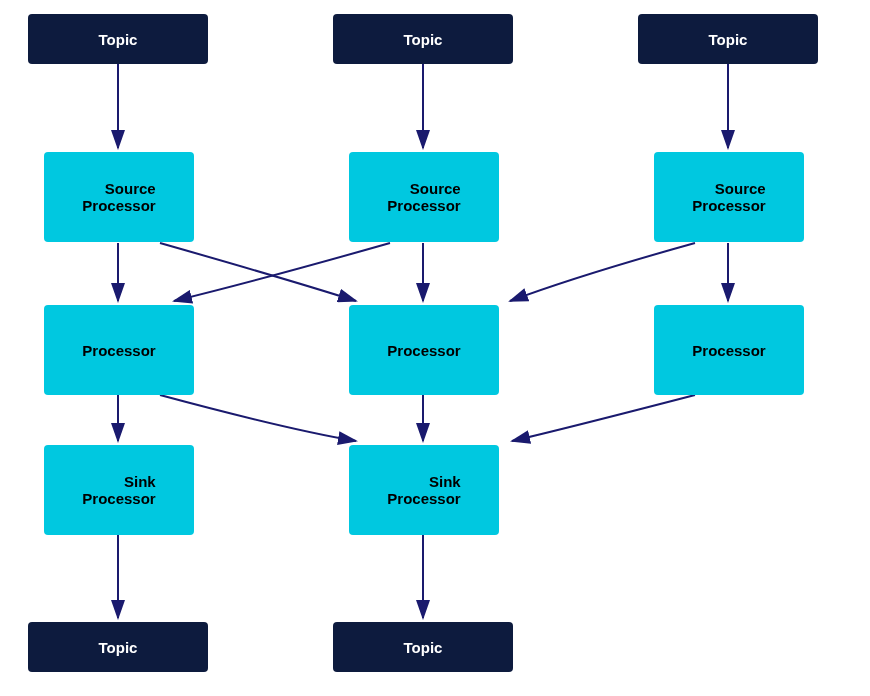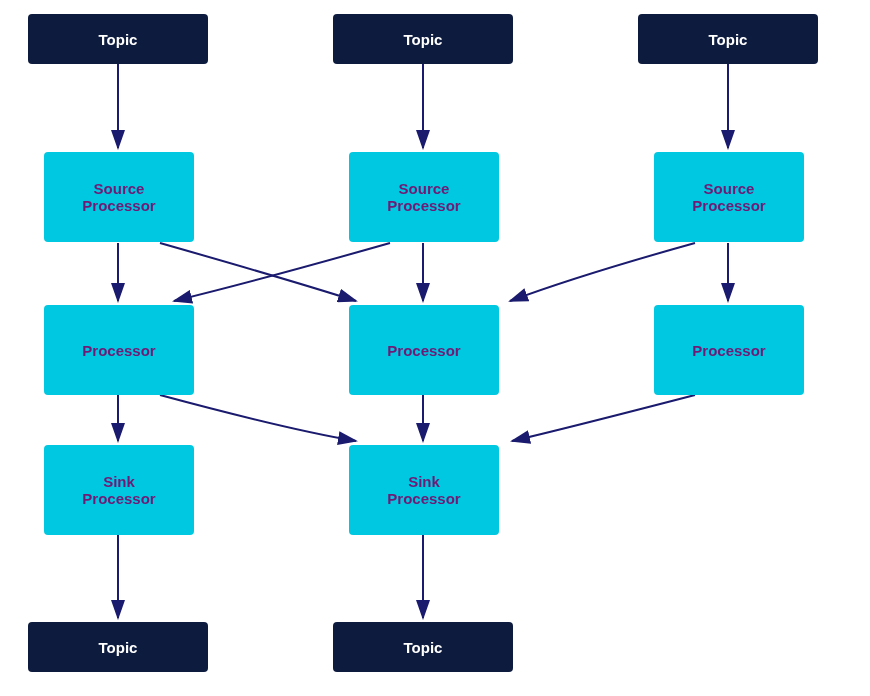--- a/index.html
+++ b/index.html
@@ -16,36 +16,36 @@
       position: relative;
       width: 870px;
       height: 696px;
     }
 
     .node {
       position: absolute;
       display: flex;
       align-items: center;
       justify-content: center;
-      text-align: center;
+      text-align: right;
       font-weight: bold;
       font-size: 15px;
     }
 
     .topic-node {
       background: #0d1b3e;
       color: #ffffff;
       width: 180px;
       height: 50px;
       border-radius: 4px;
     }
 
     .processor-node {
       background: #00c8e0;
-      color: #701a75;
+      color: #000000;
       width: 150px;
       height: 90px;
       border-radius: 4px;
     }
 
     svg.arrows {
       position: absolute;
       top: 0;
       left: 0;
       width: 870px;

